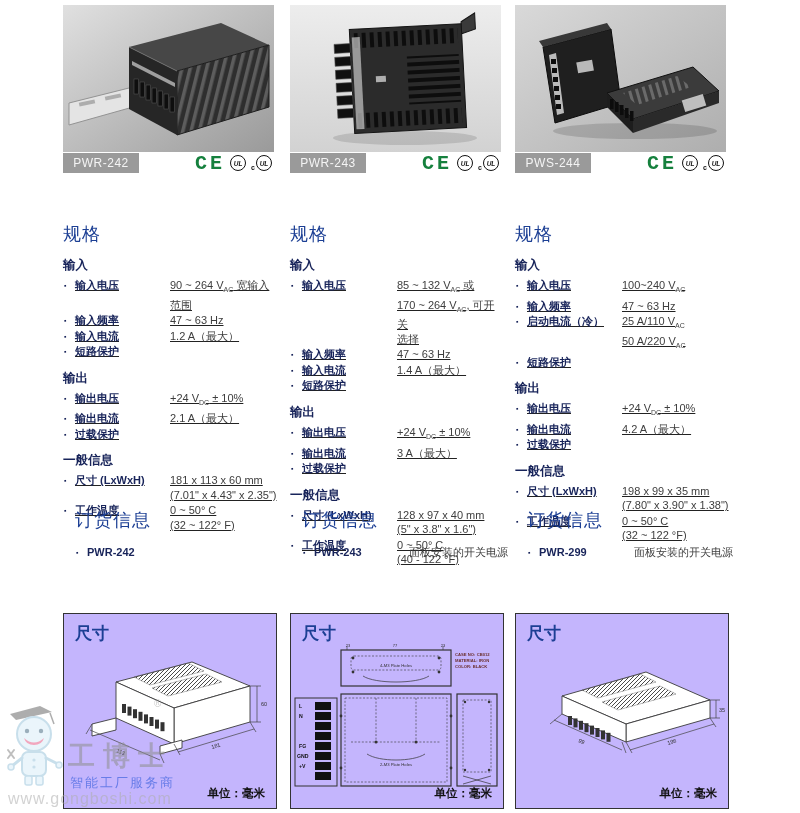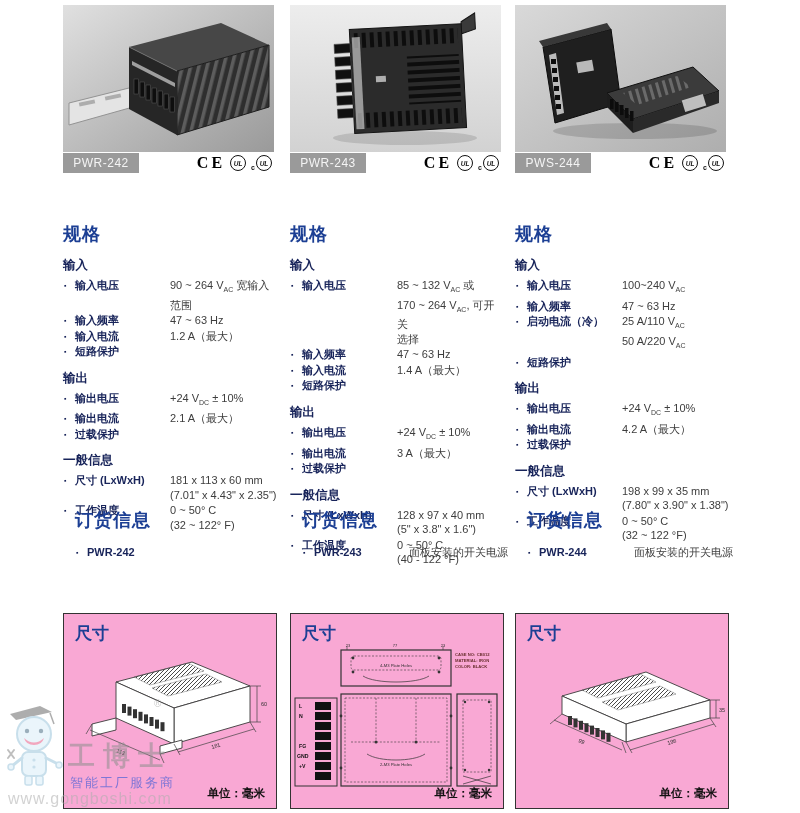--- a/index.html
+++ b/index.html
@@ -10,43 +10,43 @@
   .col{position:absolute;top:0;width:214px;}
   #col0{left:63px}#col1{left:290px}#col2{left:515px}
 
   .photo{position:absolute;top:5px;left:0;width:211px;height:147px;background:#cfcfcf;}
   .photo svg{display:block}
   .photo-strip{position:absolute;top:153px;left:0;width:211px;height:20px;
     display:flex;justify-content:space-between;align-items:center;}
   .model-badge{background:#9a9a9a;color:#f4f4f4;font-size:12px;line-height:20px;
     padding:0 10px;min-width:56px;text-align:center;letter-spacing:.5px;}
   .certs{display:flex;align-items:center;gap:5px;padding-right:2px;}
-  .ce{font-weight:bold;font-size:16px;letter-spacing:3px;color:#000000;font-family:Liberation Serif, serif;}
+  .ce{font-weight:bold;font-size:20px;letter-spacing:3px;color:#15803d;font-family:Liberation Mono, monospace;}
   .ul-wrap{display:flex;align-items:flex-end;gap:1px;}
   .c-prefix{font-size:7px;font-weight:bold;color:#111;line-height:7px;}
   .ul-circle{width:14px;height:14px;border:1.5px solid #111;border-radius:50%;
     display:flex;align-items:center;justify-content:center;
     font-size:6.5px;font-weight:bold;font-style:italic;color:#111;}
 
   .specs{position:absolute;top:222px;left:0;width:214px;}
-  h2.sec{margin:0;font-size:18px;font-weight:bold;color:#1c3f94;letter-spacing:1px;}
+  h2.sec{margin:0;font-size:18px;font-weight:normal;color:#1c3f94;letter-spacing:1px;}
   .group-title{font-size:12.5px;font-weight:bold;color:#18245a;margin:11px 0 4px 0;}
-  .spec-row{display:flex;align-items:flex-start;margin:1px 0;font-size:11px;line-height:14.5px;}
+  .spec-row{display:flex;align-items:flex-start;margin:1px 0;font-size:11px;line-height:14.5px;text-decoration:underline;}
   .spec-label{width:107px;flex:none;font-weight:bold;color:#18245a;position:relative;padding-left:12px;box-sizing:border-box;}
   .spec-label::before{content:"▪";position:absolute;left:1px;top:1px;font-size:7px;color:#18245a;}
   .spec-values{flex:1;color:#3d3d3d;}
   sub{font-size:7px;}
 
   .order{position:absolute;top:508px;left:12px;width:214px;}
   .order-row{display:flex;margin-top:13px;font-size:11px;line-height:14px;}
   .order-model{width:107px;flex:none;font-weight:bold;color:#18245a;position:relative;padding-left:12px;box-sizing:border-box;}
   .order-model::before{content:"▪";position:absolute;left:1px;top:1px;font-size:7px;color:#18245a;}
   .order-desc{flex:1;color:#3d3d3d;}
 
-  .dimbox{position:absolute;top:613px;height:194px;width:212px;border:1px solid #333;background:#f9a8d4;}
+  .dimbox{position:absolute;top:613px;height:194px;width:212px;border:1px solid #333;background:#c4b5fd;}
   #dim0{left:63px}#dim1{left:290px}#dim2{left:515px}
   .dim-title{position:absolute;top:8px;left:11px;font-size:17px;font-weight:bold;color:#1c3f94;}
   .dim-svg{position:absolute;top:28px;left:0;}
   .unit{position:absolute;bottom:7px;right:11px;font-size:11.5px;font-weight:bold;color:#111;}
 
   .watermark{position:absolute;left:4px;top:698px;width:240px;height:112px;opacity:.55;z-index:6;pointer-events:none;}
   .wm-mascot{position:absolute;left:2px;top:6px;}
   .wm-brand{position:absolute;left:64px;top:40px;font-size:27px;font-weight:bold;color:#8f8f8f;letter-spacing:8px;}
   .wm-reg{position:absolute;left:150px;top:0px;font-size:10px;color:#9f9f9f;}
   .wm-tagline{position:absolute;left:66px;top:76px;font-size:13px;color:#1d4ed8;letter-spacing:2px;}
@@ -413,21 +413,21 @@
               <div class="val-line">0 ~ 50° C</div>
               <div class="val-line">(32 ~ 122 °F)</div>
             </div>
           </div>
         </div>
       </div>
   </div>
   <div class="order">
     <h2 class="sec">订货信息</h2>
     <div class="order-row">
-      <div class="order-model">PWR-244</div>
+      <div class="order-model">PWR-299</div>
       <div class="order-desc">面板安装的开关电源</div>
     </div>
   </div>
 </div>
 
 <div class="dimbox" id="dim0">
   <div class="dim-title">尺寸</div>
   <svg class="dim-svg" width="212" height="140" viewBox="0 0 212 140">
     <defs>
       <pattern id="hatch1" width="4" height="4" patternUnits="userSpaceOnUse">

